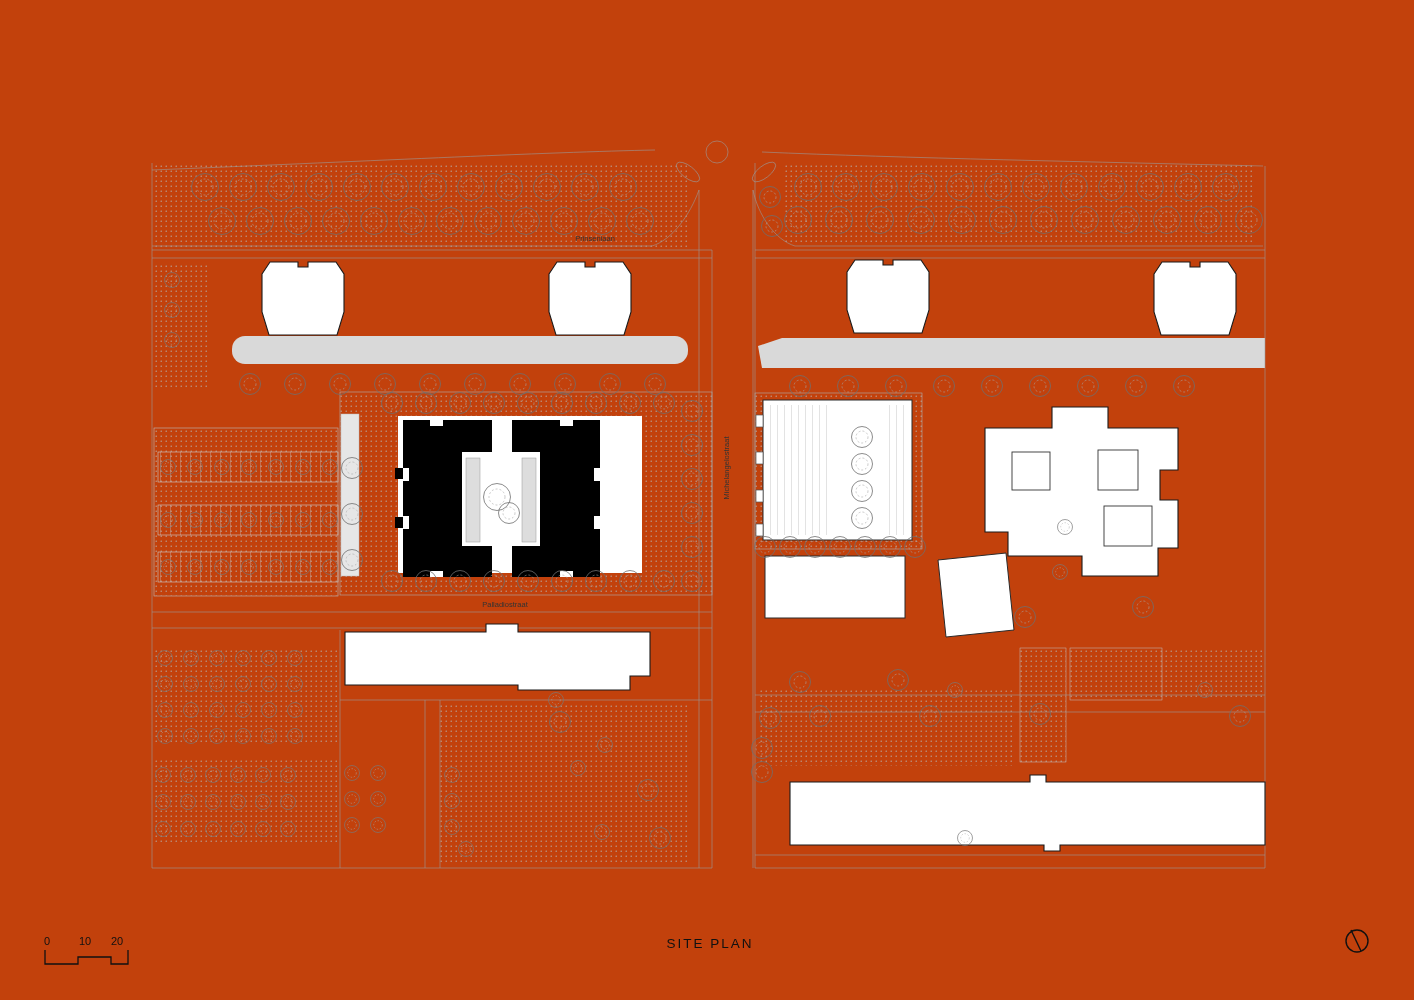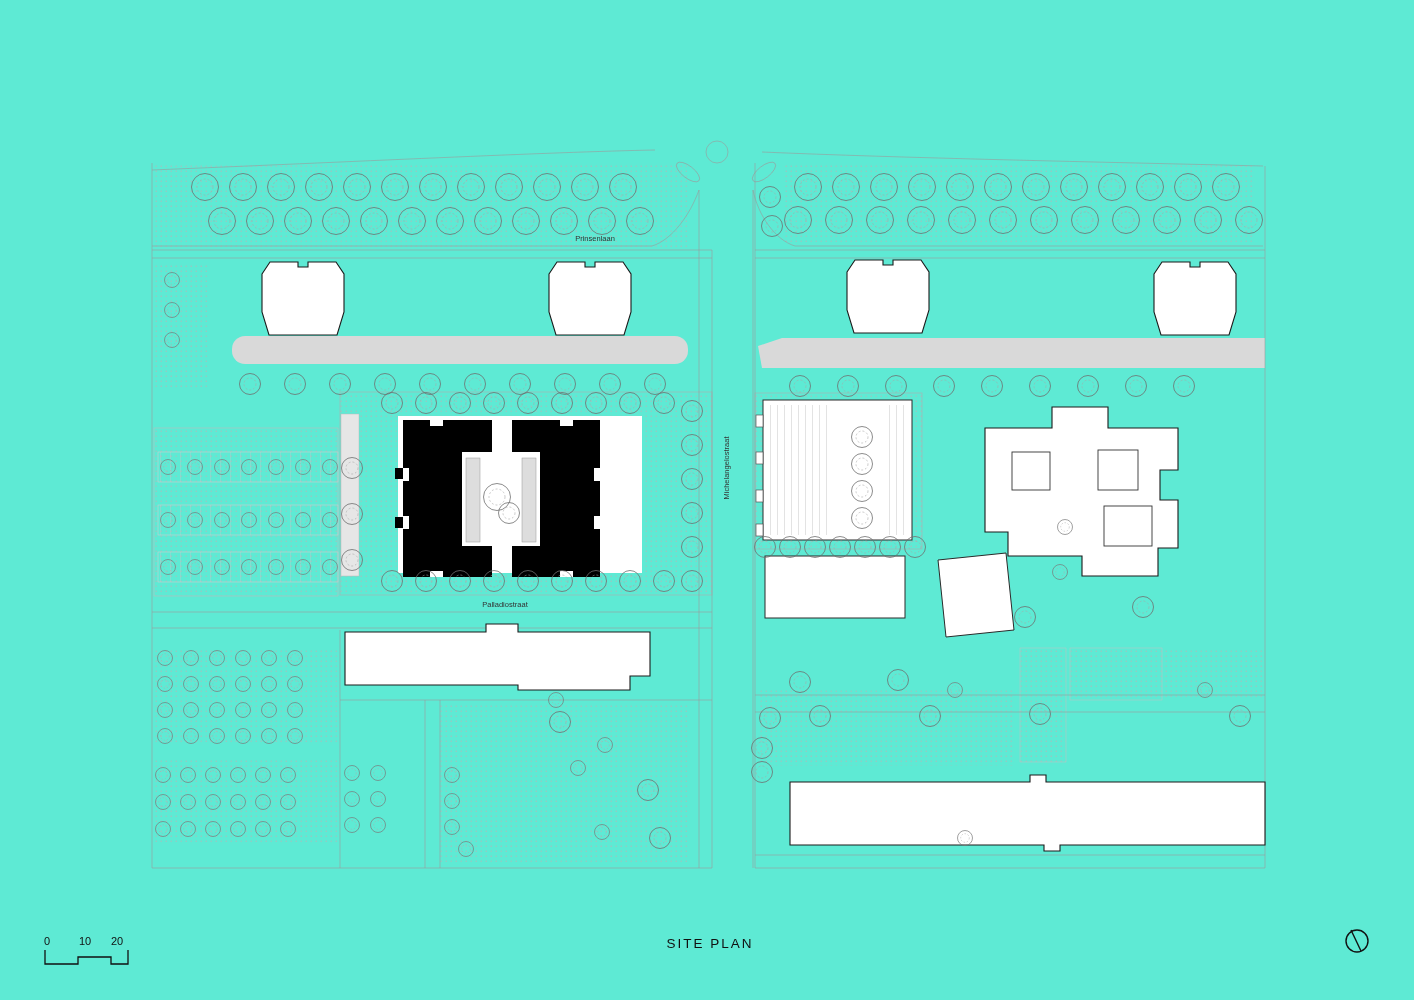--- a/index.html
+++ b/index.html
@@ -1,16 +1,16 @@
 <!DOCTYPE html>
 <html><head>
 <meta charset="utf-8">
 <style>
   html,body{margin:0;padding:0;background:#ffffff;}
-  .sheet{width:1414px;height:1000px;position:relative;background:#5eead4;overflow:hidden;
+  .sheet{width:1414px;height:1000px;position:relative;background:#c2410c;overflow:hidden;
          font-family:"Liberation Sans",sans-serif;}
   svg{display:block;}
   text{font-family:"Liberation Sans",sans-serif;fill:#1a1a1a;}
   .street-label{font-size:7.5px;fill:#333;}
   .title-label{font-size:13.5px;letter-spacing:2px;fill:#111;}
   .scale-label{font-size:11px;fill:#111;}
 </style>
 </head>
 <body>
 

